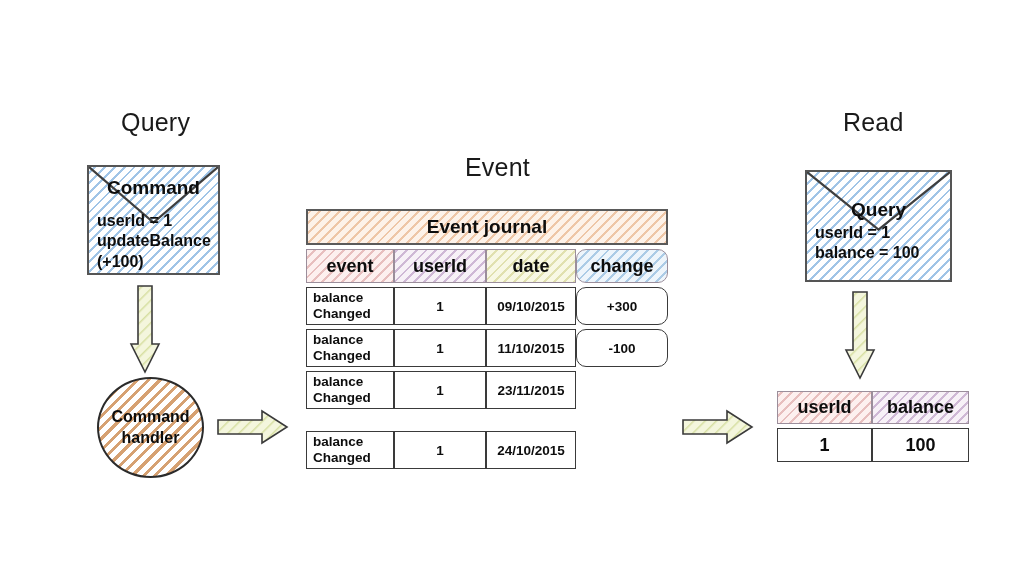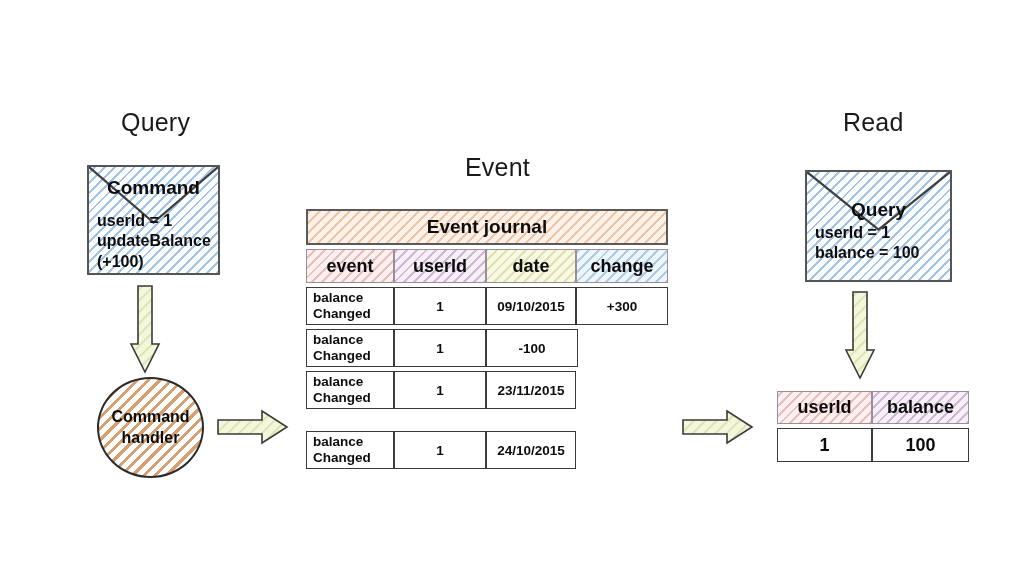--- a/index.html
+++ b/index.html
@@ -210,21 +210,21 @@
   }
   .journal-row .cell.c-event  { justify-content: flex-start; padding-left: 6px; line-height: 1.15; white-space: pre-line; }
   .journal-row .cell.c-userid,
   .journal-row .cell.c-date,
   .journal-row .cell.c-change { justify-content: center; }
   .journal-row.gap-before { margin-top: 22px; }
 
   .col-event  { width: 88px; }
   .col-userid { width: 92px; }
   .col-date   { width: 90px; }
-  .col-change { width: 92px; }
+  .col-change { width: 92px; border-radius: 10px; }
 
   
   #read-model { position: absolute; left: 777px; top: 391px; width: 192px; }
   .read-head { display: flex; height: 33px; }
   .read-head .cell {
     box-sizing: border-box;
     border: 1px solid #9b8e9b;
     display: flex; align-items: center; justify-content: center;
     font-size: 18px; font-weight: bold; color: #0d0d0d;
   }
@@ -337,20 +337,21 @@
 Changed</div>
     <div class="cell col-userid c-userid">1</div>
     <div class="cell col-date   c-date">09/10/2015</div>
     <div class="cell col-change c-change">+300</div>
   </div>
 
   <div class="journal-row">
     <div class="cell col-event  c-event">balance
 Changed</div>
     <div class="cell col-userid c-userid">1</div>
+    <div class="cell col-date   c-date">11/10/2015</div>
     <div class="cell col-change c-change">-100</div>
   </div>
 
   <div class="journal-row">
     <div class="cell col-event  c-event">balance
 Changed</div>
     <div class="cell col-userid c-userid">1</div>
     <div class="cell col-date   c-date">23/11/2015</div>
   </div>
 

